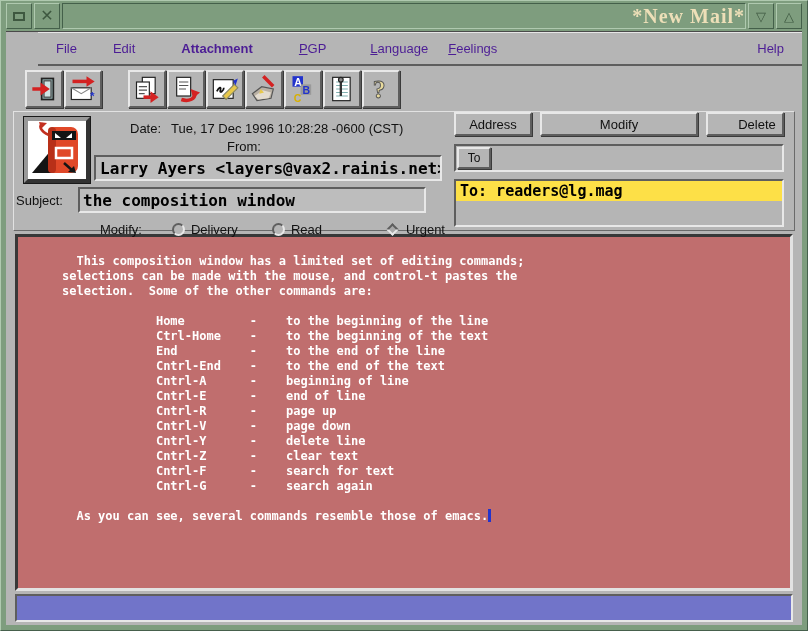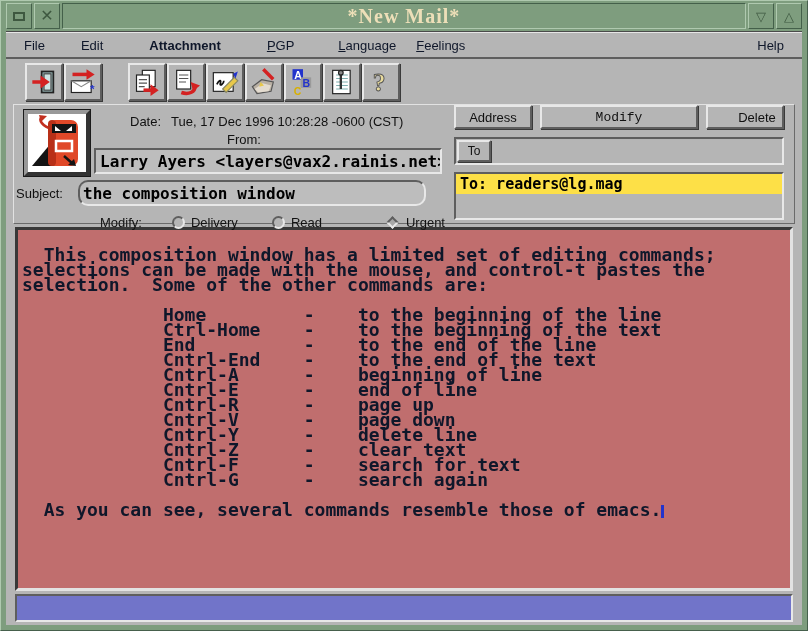--- a/index.html
+++ b/index.html
@@ -20,38 +20,38 @@
   .titlebar { height:26px; display:flex; align-items:stretch; gap:2px; margin-bottom:2px; }
   .tb-btn {
     width:26px; background:#7E9D7E; cursor:pointer;
     border-top:1px solid #AFC9AF; border-left:1px solid #AFC9AF;
     border-right:1px solid #44604A; border-bottom:1px solid #44604A;
     display:flex; align-items:center; justify-content:center;
     color:#3E5840; font-size:13px; line-height:1;
   }
   .mini-glyph { width:12px; height:9px; border:2px solid #3E5840; }
   .title-area {
-    flex:1; display:flex; align-items:center; justify-content:center;
+    flex:1; display:flex; align-items:center; justify-content:flex-end;
     border-top:1px solid #44604A; border-left:1px solid #44604A;
     border-right:1px solid #AFC9AF; border-bottom:1px solid #AFC9AF;
     background:#7E9D7E;
   }
   .title-text {
     font-family:"Liberation Serif", serif; font-weight:bold; font-size:20px;
     color:#EDDFB8; letter-spacing:1px;
   }
 
   
   .app { flex:1; background:#B5B5B5; display:flex; flex-direction:column; border-top:1px solid #4A4A4A; }
 
   
   .menubar {
-    height:27px; background:#B5B5B5; display:flex; align-items:center;
+    height:34px; background:#B5B5B5; display:flex; align-items:center;
     border-top:1px solid #E6E6E6; border-bottom:2px solid #5E5E5E;
-    font-size:13px; color:#0f172a; padding:0 14px;
+    font-size:13px; color:#4c1d95; padding:0 14px;margin-left:32px;
   }
   .menu-item { padding:3px 4px; cursor:pointer; white-space:nowrap; }
   .menu-item.m1 { margin-right:28px; }
   .menu-item.m2 { margin-right:38px; }
   .menu-item.m3 { margin-right:38px;font-weight:bold; }
   .menu-item.m4 { margin-right:36px; }
   .menu-item.m5 { margin-right:12px; }
   .menu-spacer { flex:1; }
   .u { text-decoration:underline; }
 
@@ -88,21 +88,21 @@
   .field {
     margin-left:80px; width:348px; height:26px;
     background:#BDBDBD; display:flex; align-items:center;
     border-top:2px solid #5E5E5E; border-left:2px solid #5E5E5E;
     border-right:2px solid #E8E8E8; border-bottom:2px solid #E8E8E8;
     font-family:"DejaVu Sans Mono", monospace; font-weight:bold; font-size:16px;
     color:#000; padding:0 3px; white-space:nowrap; overflow:hidden;
   }
   .subject-row { display:flex; align-items:center; margin-top:6px; }
   .subject-row .lbl { width:62px; margin-left:2px; }
-  .subject-row .field { margin-left:0;border-radius:10px; }
+  .subject-row .field { margin-left:0; }
   .text-cursor { display:inline-block; width:2px; height:18px; background:#2233CC; margin-right:1px; }
   .confirm-row { display:flex; align-items:center; margin:9px 0 0 86px; gap:6px; }
   .radio {
     width:13px; height:13px; border-radius:50%; background:#B5B5B5; cursor:pointer;
     border-top:2px solid #5E5E5E; border-left:2px solid #5E5E5E;
     border-right:2px solid #E8E8E8; border-bottom:2px solid #E8E8E8;
   }
   .radio-lbl { margin-right:28px; }
   .diamond {
     width:9px; height:9px; background:#A8A8A8; transform:rotate(45deg); margin:0 3px 0 32px; cursor:pointer;
@@ -112,21 +112,21 @@
 
   .hdr-right { flex:1; margin:0 10px 0 2px; display:flex; flex-direction:column; }
   .hdr-btn-row { display:flex; justify-content:space-between; }
   .hdr-btn {
     height:24px; background:#B5B5B5; font-size:13px; color:#111; cursor:pointer;
     border-top:2px solid #E8E8E8; border-left:2px solid #E8E8E8;
     border-right:2px solid #5E5E5E; border-bottom:2px solid #5E5E5E;
     box-shadow:1px 1px 0 #3a3a3a;
     font-family:"Liberation Sans", sans-serif;
   }
-  .w-address { width:78px; } .w-modify { width:158px;font-family:Liberation Mono, monospace; } .w-delete { width:78px;padding-left:24px; }
+  .w-address { width:78px; } .w-modify { width:158px; } .w-delete { width:78px;padding-left:24px; }
   .to-row {
     margin-top:8px; height:28px; display:flex; align-items:center;
     border-top:2px solid #5E5E5E; border-left:2px solid #5E5E5E;
     border-right:2px solid #E8E8E8; border-bottom:2px solid #E8E8E8;
     background:#B5B5B5; padding:1px;
   }
   .to-btn {
     width:34px; height:22px; background:#B5B5B5; font-size:12px; color:#111; cursor:pointer;
     border-top:2px solid #E8E8E8; border-left:2px solid #E8E8E8;
     border-right:2px solid #5E5E5E; border-bottom:2px solid #5E5E5E;
@@ -151,22 +151,22 @@
 
   
   .body-area {
     flex:1; margin:3px 9px 0 9px; background:#C06E6E; overflow:hidden;
     border-top:3px solid #383838; border-left:3px solid #383838;
     border-right:3px solid #E2E2E2; border-bottom:3px solid #E2E2E2;
     cursor:text;
   }
   .body-area pre {
     font-family:"DejaVu Sans Mono", monospace; font-weight:bold;
-    font-size:18px; line-height:15px; color:#0f172a;
-    padding:17px 6px 6px 4px; white-space:pre;
+    font-size:12px; line-height:15px; color:#ffffff;
+    padding:17px 6px 6px 4px; white-space:pre;margin-left:40px;
   }
   .block-cursor { display:inline-block; width:3px; height:13px; background:#2233CC; vertical-align:-2px; }
 
   
   .status-bar {
     height:28px; margin:3px 9px 3px 9px; background:#7174C9;
     border-top:2px solid #5E5E5E; border-left:2px solid #5E5E5E;
     border-right:2px solid #E8E8E8; border-bottom:2px solid #E8E8E8;
   }
 </style>

